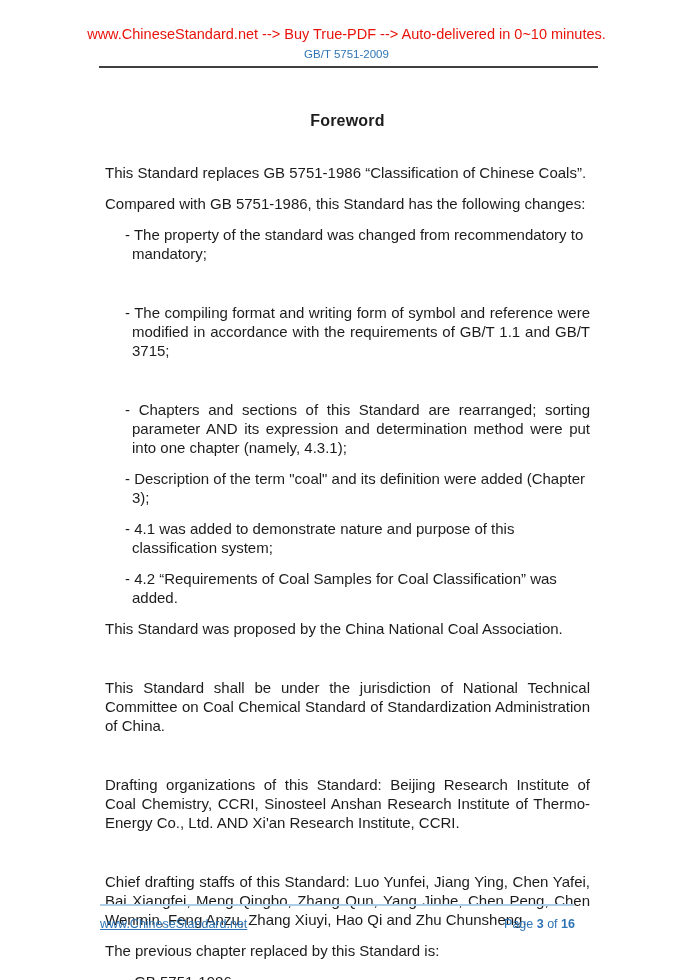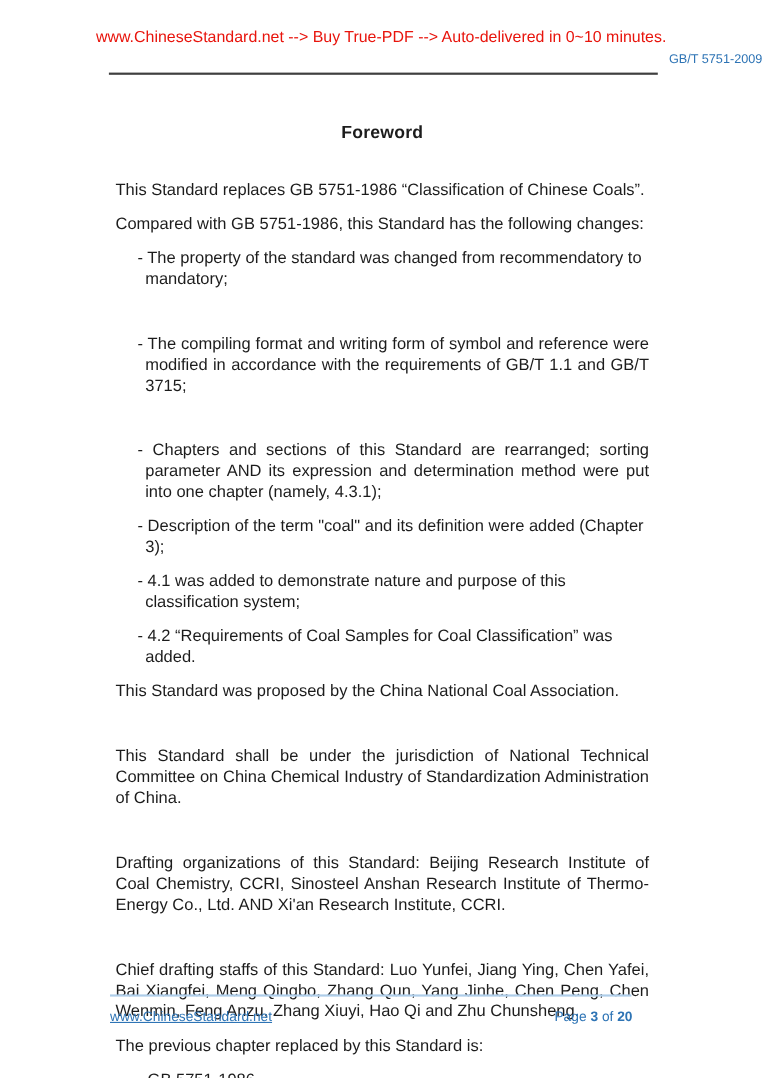--- a/index.html
+++ b/index.html
@@ -24,21 +24,21 @@
   }
   
   .header{padding-top:26px;}
   .banner{
     text-align:center;
     color:var(--accent-red);
     font-size:14.5px;
     line-height:17px;
   }
   .std-code{
-    text-align:right;
+    text-align:center;
     color:var(--accent-blue);
     font-size:11.5px;
     line-height:14px;
     margin-top:4px;
   }
   .header-rule{
     height:2px;
     background:var(--rule-dark);
     margin:5px 95px 0 99px;
   }
@@ -110,33 +110,33 @@
     <p class="para">Compared with GB 5751-1986, this Standard has the following changes:</p>
 
     <p class="para bullet">- The property of the standard was changed from recommendatory to mandatory;</p>
     <p class="para bullet justify">- The compiling format and writing form of symbol and reference were modified in accordance with the requirements of GB/T 1.1 and GB/T 3715;</p>
     <p class="para bullet justify">- Chapters and sections of this Standard are rearranged; sorting parameter AND its expression and determination method were put into one chapter (namely, 4.3.1);</p>
     <p class="para bullet">- Description of the term "coal" and its definition were added (Chapter 3);</p>
     <p class="para bullet">- 4.1 was added to demonstrate nature and purpose of this classification system;</p>
     <p class="para bullet">- 4.2 “Requirements of Coal Samples for Coal Classification” was added.</p>
 
     <p class="para">This Standard was proposed by the China National Coal Association.</p>
-    <p class="para justify">This Standard shall be under the jurisdiction of National Technical Committee on China Chemical Industry of Standardization Administration of China.</p>
+    <p class="para justify">This Standard shall be under the jurisdiction of National Technical Committee on Coal Chemical Standard of Standardization Administration of China.</p>
     <p class="para justify">Drafting organizations of this Standard: Beijing Research Institute of Coal Chemistry, CCRI, Sinosteel Anshan Research Institute of Thermo-Energy Co., Ltd. AND Xi'an Research Institute, CCRI.</p>
     <p class="para justify">Chief drafting staffs of this Standard: Luo Yunfei, Jiang Ying, Chen Yafei, Bai Xiangfei, Meng Qingbo, Zhang Qun, Yang Jinhe, Chen Peng, Chen Wenmin, Feng Anzu, Zhang Xiuyi, Hao Qi and Zhu Chunsheng.</p>
     <p class="para">The previous chapter replaced by this Standard is:</p>
     <p class="para bullet">- GB 5751-1986.</p>
   </div>
 
   <div class="footer">
     <div class="footer-rule"></div>
     <div class="footer-row">
       <a class="footer-link">www.ChineseStandard.net</a>
       <div class="page-num">
         <span>Page</span>
         <b>3</b>
         <span>of</span>
-        <b>20</b>
+        <b>16</b>
       </div>
     </div>
   </div>
 
 </div>
 
 </body></html>

